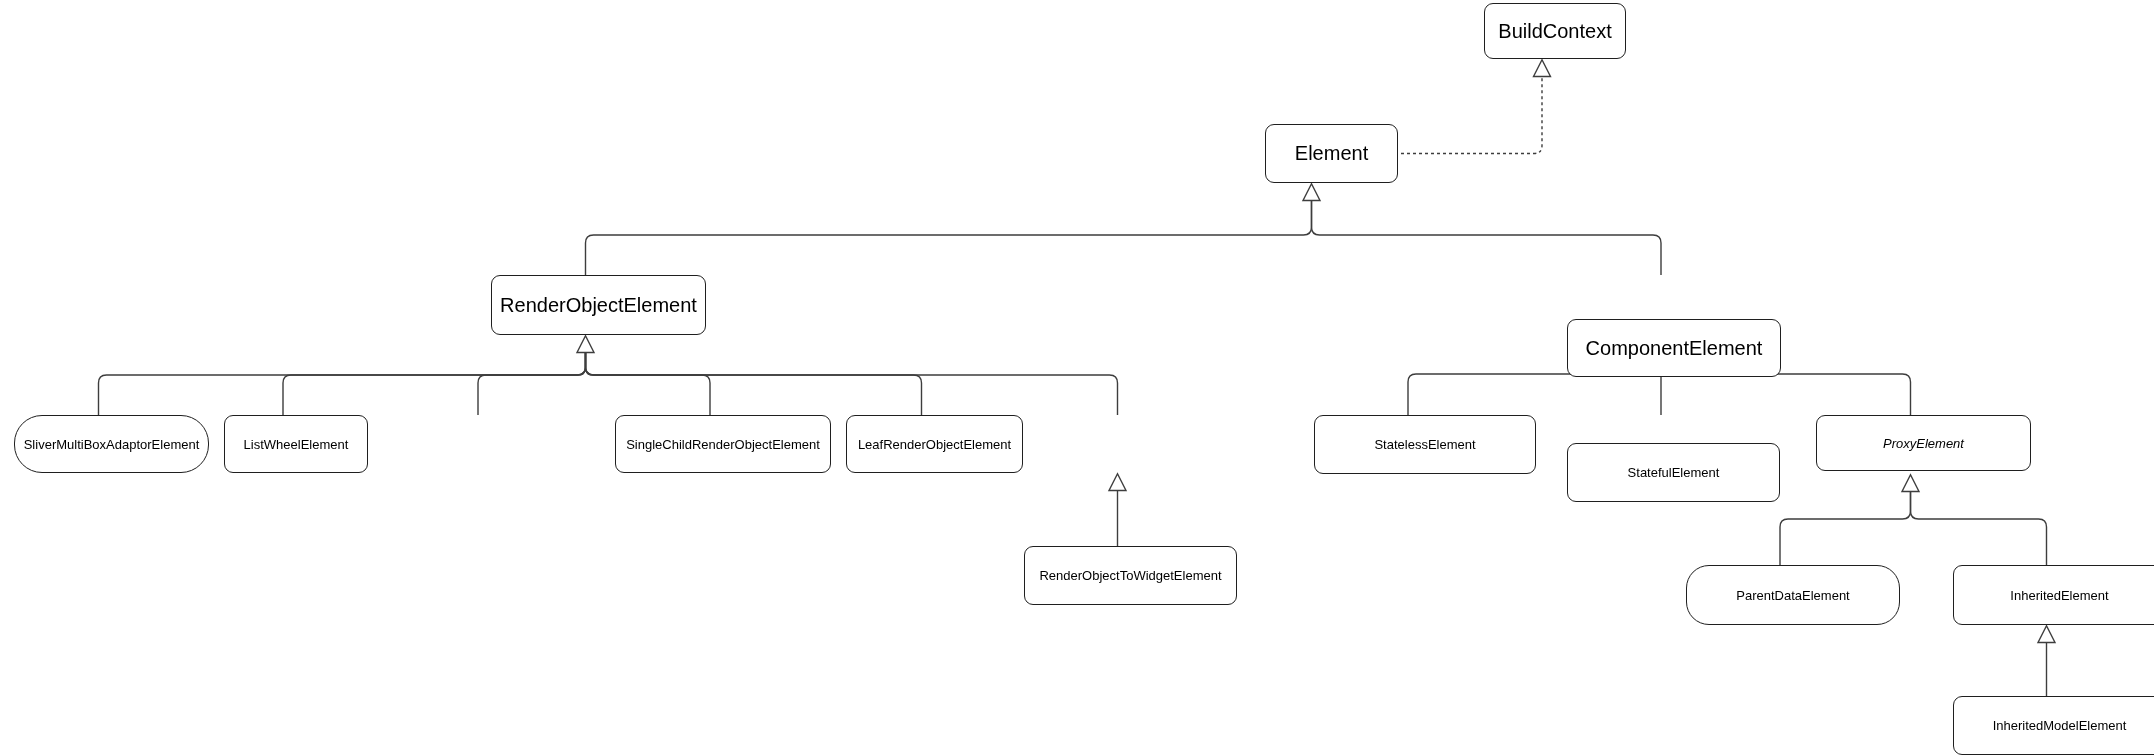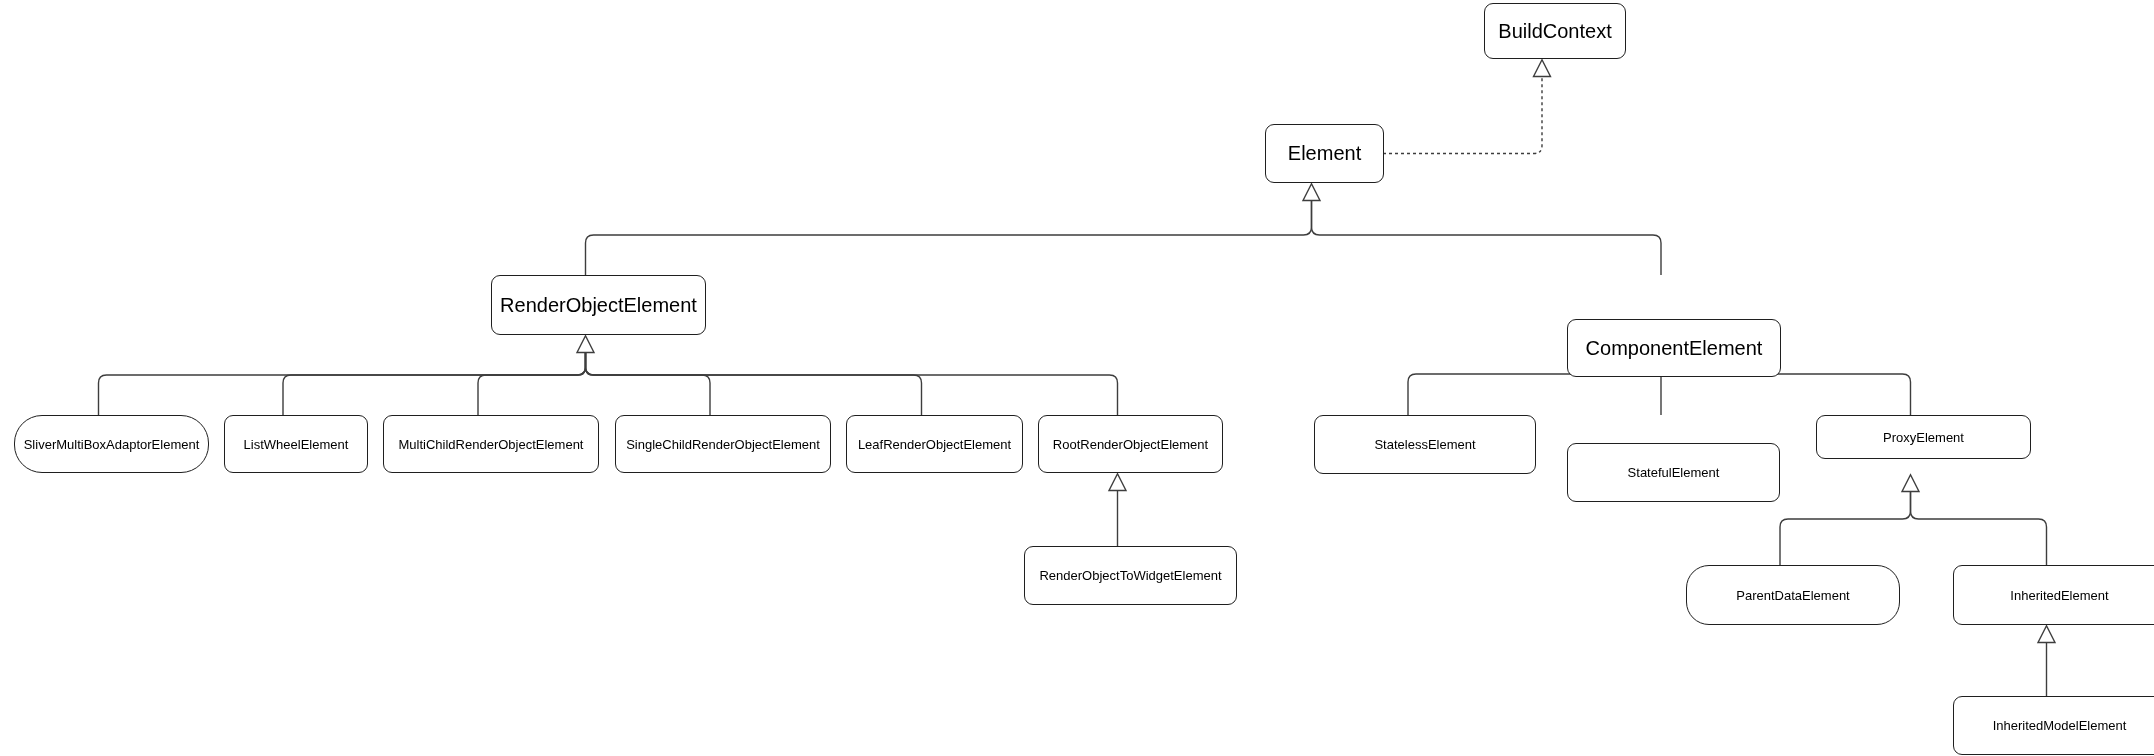--- a/index.html
+++ b/index.html
@@ -68,54 +68,48 @@
       <polygon points="1661,333.75 1652.5,350.5 1669.5,350.5" class="arrowhead"></polygon>
       <polygon points="1117.5,473.75 1109,490.5 1126,490.5" class="arrowhead"></polygon>
       <polygon points="1910.5,474.75 1902,491.5 1919,491.5" class="arrowhead"></polygon>
       <polygon points="2046.5,625.75 2038,642.5 2055,642.5" class="arrowhead"></polygon>
       <polygon points="1542,59.75 1533.5,76.5 1550.5,76.5" class="arrowhead"></polygon>
     </svg>
   <div id="node-layer">
       <div class="node large" style="left: 1471px; top: 3px; width: 142px; height: 56px;">
         <span>BuildContext</span>
       </div>
-      <div class="node large" style="left: 1252px; top: 124px; width: 119px; height: 59px;">
+      <div class="node large" style="left: 1252px; top: 124px; width: 133px; height: 59px;">
         <span>Element</span>
       </div>
       <div class="node large" style="left: 478px; top: 275px; width: 215px; height: 60px; justify-content: center;">
         <span>RenderObjectElement</span>
       </div>
       <div class="node large" style="left: 1554px; top: 275px; width: 214px; height: 58px; margin-top: 44px;">
         <span>ComponentElement</span>
       </div>
       <div class="node small" style="left: 1px; top: 415px; width: 195px; height: 58px; border-radius: 28px;">
         <span>SliverMultiBoxAdaptorElement</span>
       </div>
       <div class="node small" style="left: 211px; top: 415px; width: 144px; height: 58px;">
         <span>ListWheelElement</span>
       </div>
-      <div class="node small" style="left: 370px; top: 415px; width: 216px; height: 58px;">
-        <span>MultiChildRenderObjectElement</span>
-      </div>
       <div class="node small" style="left: 602px; top: 415px; width: 216px; height: 58px;">
         <span>SingleChildRenderObjectElement</span>
       </div>
       <div class="node small" style="left: 833px; top: 415px; width: 177px; height: 58px;">
         <span>LeafRenderObjectElement</span>
-      </div>
-      <div class="node small" style="left: 1025px; top: 415px; width: 185px; height: 58px;">
-        <span>RootRenderObjectElement</span>
       </div>
       <div class="node small" style="left: 1301px; top: 415px; width: 222px; height: 59px;">
         <span>StatelessElement</span>
       </div>
       <div class="node small" style="left: 1554px; top: 415px; width: 213px; height: 59px; margin-top: 28px;">
         <span>StatefulElement</span>
       </div>
-      <div class="node small" style="left: 1803px; top: 415px; width: 215px; height: 44px;">
+      <div class="node small" style="left: 1803px; top: 415px; width: 215px; height: 56px; font-style: italic;">
         <span>ProxyElement</span>
       </div>
       <div class="node small" style="left: 1011px; top: 546px; width: 213px; height: 59px;">
         <span>RenderObjectToWidgetElement</span>
       </div>
       <div class="node small" style="left: 1673px; top: 565px; width: 214px; height: 60px; border-radius: 23px;">
         <span>ParentDataElement</span>
       </div>
       <div class="node small" style="left: 1940px; top: 565px; width: 213px; height: 60px;">
         <span>InheritedElement</span>

